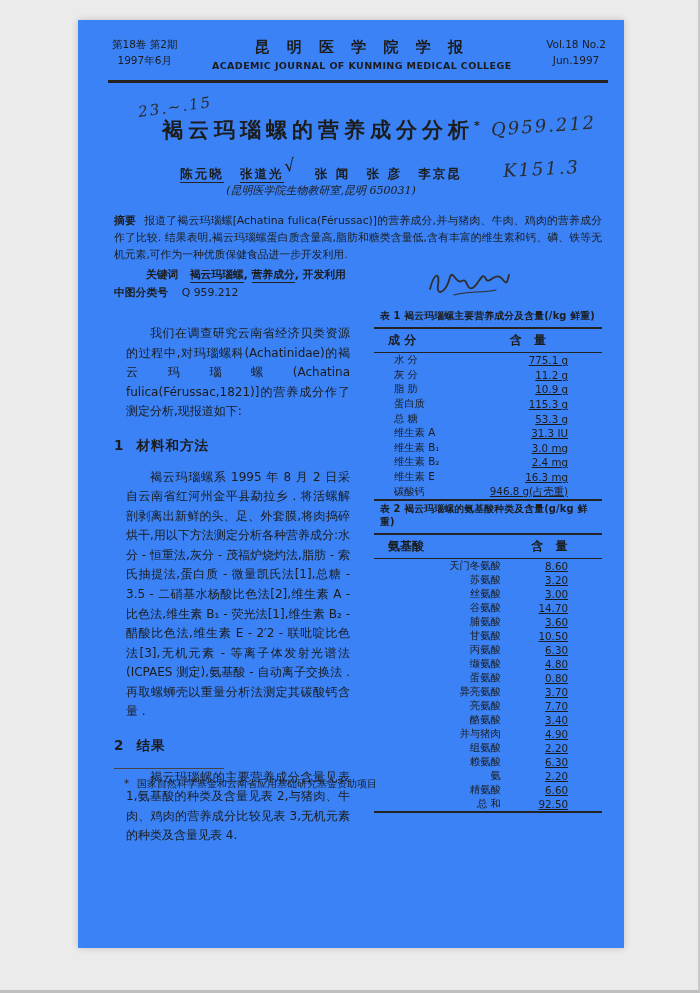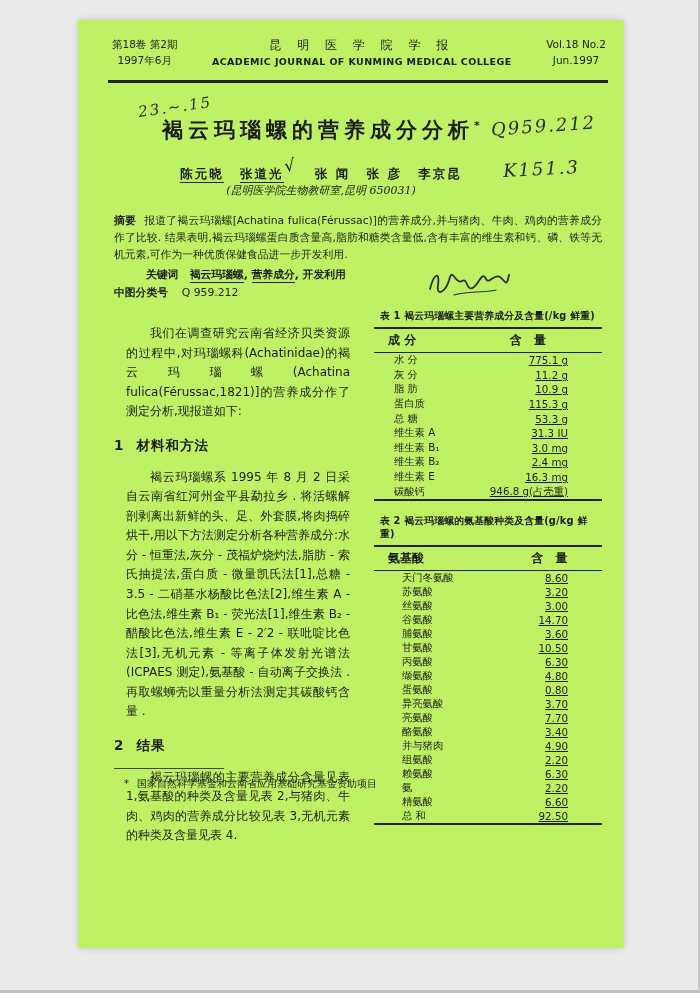--- a/index.html
+++ b/index.html
@@ -11,34 +11,34 @@
     position:relative;
     overflow:hidden;
   }
   .scan-frame{
     position:absolute;left:0;top:0;width:700px;height:993px;
     border-right:2px solid #c9c9c9;border-bottom:3px solid #bfbfbf;
     box-sizing:border-box;
   }
   .page{
     position:absolute;left:78px;top:20px;width:546px;height:928px;
-    background:#bef264;
+    background:#3b82f6;
     box-shadow:0 0 7px rgba(0,0,0,.18);
     box-sizing:border-box;
   }
   
   .jheader{
     position:absolute;left:34px;right:18px;top:16px;
     display:flex;justify-content:space-between;align-items:flex-start;
     font-size:10.5px;line-height:1.55;
   }
   .jheader .blk{white-space:nowrap;}
   .jheader .left{text-align:center;}
   .jheader .center{text-align:center;flex:1;margin:0 8px;}
-  .jheader .center .cn{letter-spacing:6px;font-weight:normal;font-size:12px;}
+  .jheader .center .cn{letter-spacing:6px;font-weight:bold;font-size:15px;}
   .jheader .center .en{font-size:9.5px;letter-spacing:.4px;font-weight:bold;}
   .jheader .right{text-align:center;}
   .header-rule{
     position:absolute;left:30px;right:16px;top:60px;
     border-top:3px solid #232323;
   }
   
   .hand{
     font-family:"DejaVu Serif","Liberation Serif",serif;
     font-style:italic;color:#2b2b2b;
@@ -88,36 +88,36 @@
   }
   .col-left h3 .no{margin-right:12px;}
   .footnote{
     position:absolute;left:36px;top:748px;width:300px;font-size:10px;
   }
   .footnote .rule{width:110px;border-top:1.4px solid #444;margin-bottom:8px;}
   .footnote .txt{padding-left:10px;}
   .footnote .star{margin-right:8px;}
   
   .col-right{position:absolute;left:296px;top:290px;width:228px;}
-  .dtable{width:100%;margin-bottom:14px;}
+  .dtable{width:100%;margin-bottom:2px;}
   .dtable .caption{
     font-size:9.8px;font-weight:bold;text-align:left;
     padding-left:6px;margin-bottom:4px;letter-spacing:.2px;
   }
   table.tb{width:100%;border-collapse:collapse;border-top:2px solid #232323;border-bottom:2px solid #232323;}
   table.tb th{
     font-size:12px;font-weight:bold;text-align:left;
     border-bottom:1.6px solid #232323;padding:3px 0 3px 14px;
   }
   table.tb th.v{text-align:center;padding-left:0;letter-spacing:4px;}
   table.tb td{font-size:10.3px;padding:0 0 0 20px;}
   table.tb td.v{text-align:right;padding:0 34px 0 0;text-decoration:underline;}
   .t1 td{height:14.6px;}
   .t2 td{height:13.2px;}
-  .t2 td:first-child{padding-left:28px;}
+  .t2 td:first-child{padding-left:28px;text-align:right;}
 </style>
 </head>
 <body>
 
 <div class="scan-frame">
   <div class="page">
 
     <div class="jheader">
       <div class="blk left">
         <div>第18卷  第2期</div>

